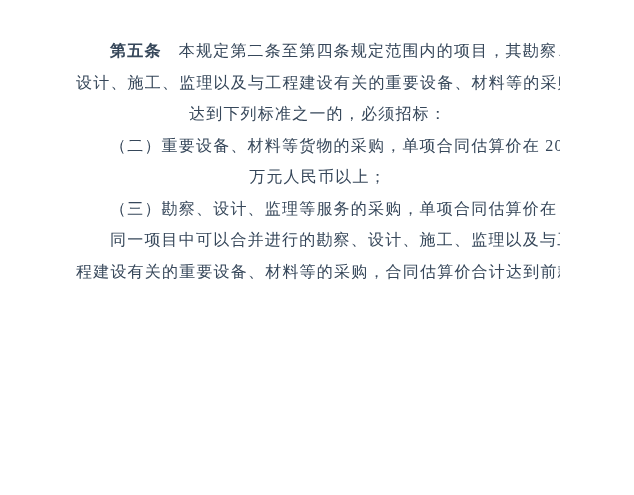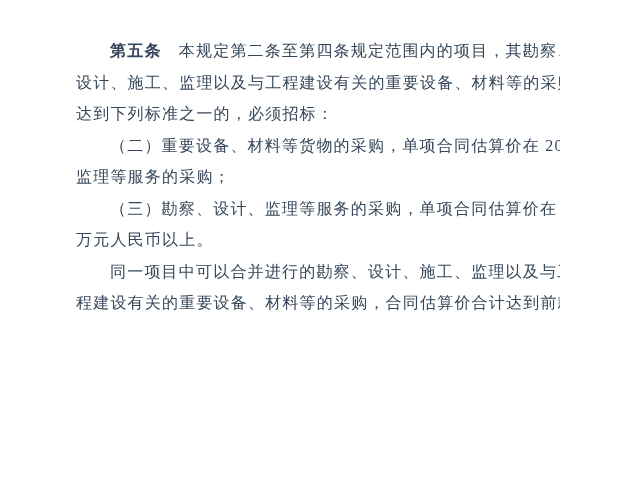--- a/index.html
+++ b/index.html
@@ -28,21 +28,21 @@
     font-family: "Liberation Serif", "DejaVu Serif", serif;
     color: #36475a;
   }
   .line {
     height: 31.5px;
     line-height: 31.5px;
     font-size: 16px;
     letter-spacing: 1.2px;
     white-space: nowrap;
     overflow: hidden;
-    text-align: left;
+    text-align: center;
   }
   .line.fill {
     text-align: justify;
     text-align-last: justify;
   }
   .line.indent {
     padding-left: 34px;
   }
   .line.indent.fill {
     width: 450px;
@@ -53,19 +53,18 @@
 </style>
 </head>
 <body>
 
 <div class="page">
   <div class="text-block" id="text-block" style="color: rgb(54, 71, 90);">
       <div class="line fill indent"><span class="bold">第五条</span><span>　本规定第二条至第四条规定范围内的项目，其勘察、</span></div>
       <div class="line fill"><span>设计、施工、监理以及与工程建设有关的重要设备、材料等的采购</span></div>
       <div class="line"><span>达到下列标准之一的，必须招标：</span></div>
       <div class="line fill indent"><span>（二）重要设备、材料等货物的采购，单项合同估算价在 200</span></div>
-      <div class="line"><span>监理等服务的采购；</span></div>
+      <div class="line"><span>万元人民币以上；</span></div>
       <div class="line fill indent"><span>（三）勘察、设计、监理等服务的采购，单项合同估算价在 100</span></div>
-      <div class="line"><span>万元人民币以上。</span></div>
       <div class="line fill indent"><span>同一项目中可以合并进行的勘察、设计、施工、监理以及与工</span></div>
       <div class="line fill"><span>程建设有关的重要设备、材料等的采购，合同估算价合计达到前款</span></div>
     </div>
 </div>
 
 </body></html>

